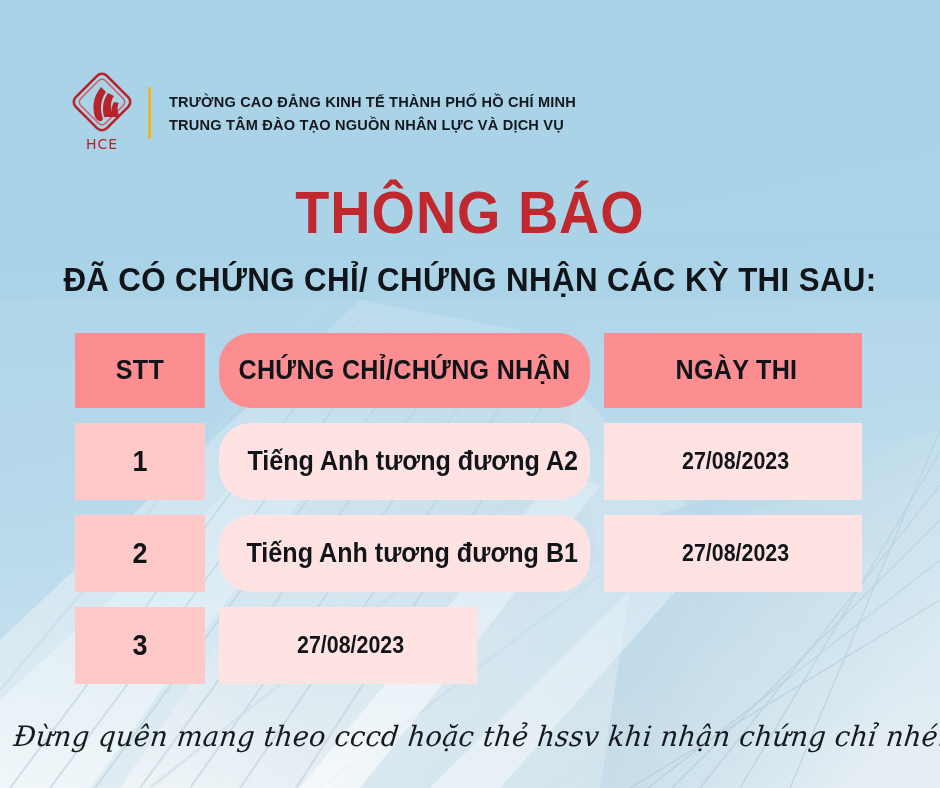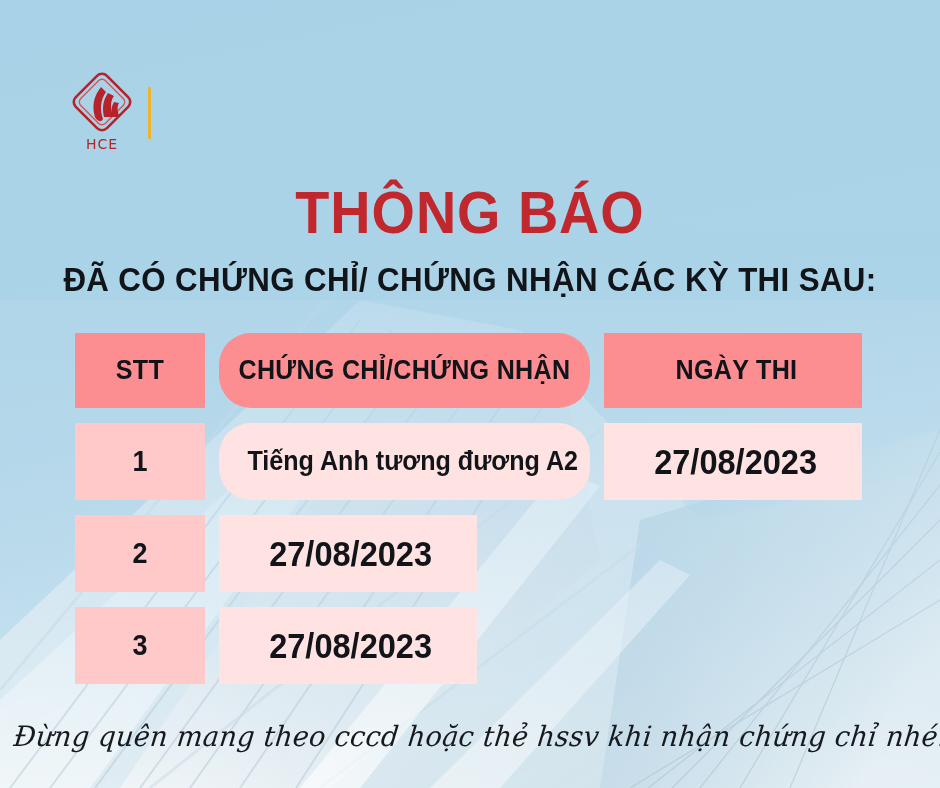--- a/index.html
+++ b/index.html
@@ -97,21 +97,21 @@
     transform:scaleX(1);
   }
   .cell span{display:block;transform:scaleX(.93);}
   .c-stt{flex:0 0 130px;}
   .c-name{flex:1 1 auto;border-radius:32px;}
   .c-date{flex:0 0 252px;padding-left:6px;}
 
   .head .cell{background:#fc8d90;font-size:27px;letter-spacing:.3px;}
   .data .c-stt{background:#ffc9c9;font-size:29px;}
   .data .c-name{background:#ffe2e2;font-size:27px;justify-content:flex-end;}
-  .data .c-date{background:#ffe2e2;font-size:35px;}
+  .data .c-date{background:#ffe2e2;font-size:23px;}
   .data .cell{height:77px;}
 
   
   .footer{
     position:absolute;left:0;right:0;top:720px;
     text-align:center;
     z-index:5;
     font-family:"DejaVu Serif", serif;
     font-style:italic;
     font-size:28px;
@@ -204,20 +204,24 @@
         </g>
         <g fill="#b8222a" transform="translate(0,1)">
           <path d="M31 14 C23 24 22 34 25 44 C27 48 31 50 33 46 C30 38 30 27 36 19 Z"></path>
           <path d="M38 20 C33 27 32 35 34 44 L44 44 C40 37 40 28 44 23 Z"></path>
           <path d="M44 29 C41 34 41 39 43 44 L50 44 C47 39 47 33 49 30 Z"></path>
         </g>
       </svg>
       <div class="logo-word">HCE</div>
     </div>
     <div class="divider-bar"></div>
+    <div class="brand-lines">
+      <div>TRƯỜNG CAO ĐẲNG KINH TẾ THÀNH PHỐ HỒ CHÍ MINH</div>
+      <div>TRUNG TÂM ĐÀO TẠO NGUỒN NHÂN LỰC VÀ DỊCH VỤ</div>
+    </div>
   </div>
 
   <div class="title">THÔNG BÁO</div>
   <div class="subtitle">ĐÃ CÓ CHỨNG CHỈ/ CHỨNG NHẬN CÁC KỲ THI SAU:</div>
 
   <div class="table">
 
     <div class="trow head">
       <div class="cell c-stt">
         <span>STT</span>
@@ -239,20 +243,23 @@
       </div>
       <div class="cell c-date">
         <span>27/08/2023</span>
       </div>
     </div>
 
     <div class="trow data">
       <div class="cell c-stt">
         <span>2</span>
       </div>
+      <div class="cell c-name">
+        <span>Tiếng Anh tương đương B1</span>
+      </div>
       <div class="cell c-date">
         <span>27/08/2023</span>
       </div>
     </div>
 
     <div class="trow data">
       <div class="cell c-stt">
         <span>3</span>
       </div>
       <div class="cell c-date">

